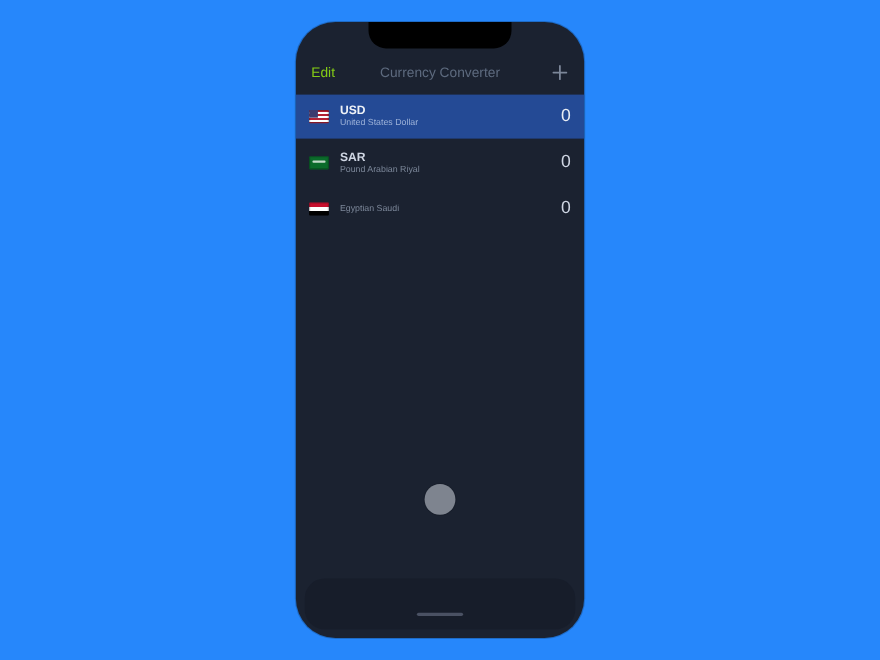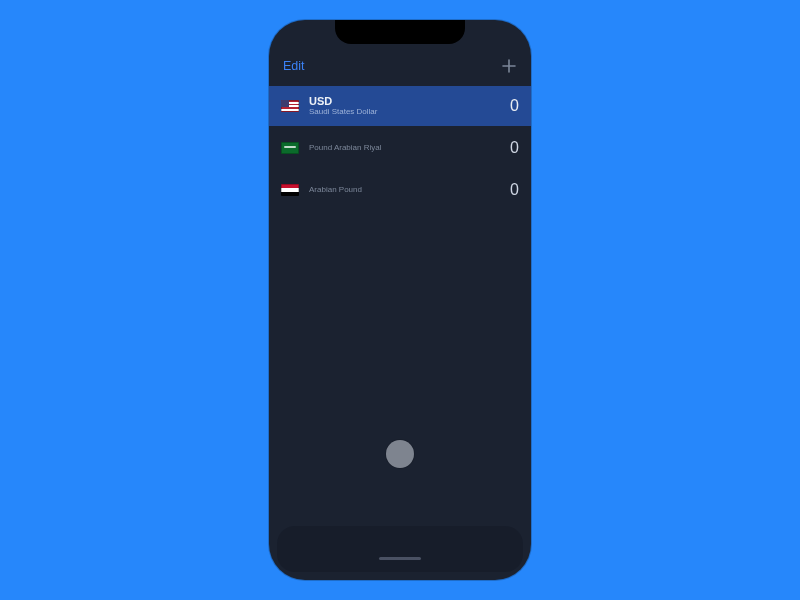--- a/index.html
+++ b/index.html
@@ -60,21 +60,21 @@
     font-size: 12.5px;
   }
   .navbar .title {
     position: absolute;
     left: 0; right: 0;
     text-align: center;
     color: #5d6a7e;
     font-size: 12.5px;
     pointer-events: none;
   }
-  .navbar .edit { color:#3b82f6; cursor:pointer; }
+  .navbar .edit { color:#84cc16; cursor:pointer; }
   .navbar .add { color:#5d6a7e; cursor:pointer; width:16px; height:16px; display:flex; align-items:center; justify-content:center; }
   .navbar .add svg { display:block; }
 
   .list {
     position: absolute;
     top: 66px;
     left: 0; right: 0;
   }
   .row {
     height: 40px;
@@ -179,50 +179,52 @@
 </style>
 </head>
 <body>
 
 <div class="stage">
   <div class="phone">
     <div class="notch"></div>
 
     <div class="navbar">
       <span class="edit">Edit</span>
+      <span class="title">Currency Converter</span>
       <span class="add">
         <svg width="14" height="14" viewBox="0 0 14 14">
           <path d="M7 1v12M1 7h12" stroke="#7c8799" stroke-width="1.6" stroke-linecap="round"></path>
         </svg>
       </span>
     </div>
 
     <div class="list">
 
       <div class="row selected">
         <div class="flag us"></div>
         <div class="codes">
           <span class="code">USD</span>
-          <span class="name">Saudi States Dollar</span>
+          <span class="name">United States Dollar</span>
         </div>
         <span class="value">0</span>
       </div>
 
       <div class="row">
         <div class="flag sa"></div>
         <div class="codes">
+          <span class="code">SAR</span>
           <span class="name">Pound Arabian Riyal</span>
         </div>
         <span class="value">0</span>
       </div>
 
       <div class="row">
         <div class="flag eg"></div>
         <div class="codes">
-          <span class="name">Arabian Pound</span>
+          <span class="name">Egyptian Saudi</span>
         </div>
         <span class="value">0</span>
       </div>
 
     </div>
 
     <div class="touch-dot"></div>
 
     <div class="dock"></div>
     <div class="home-indicator"></div>

